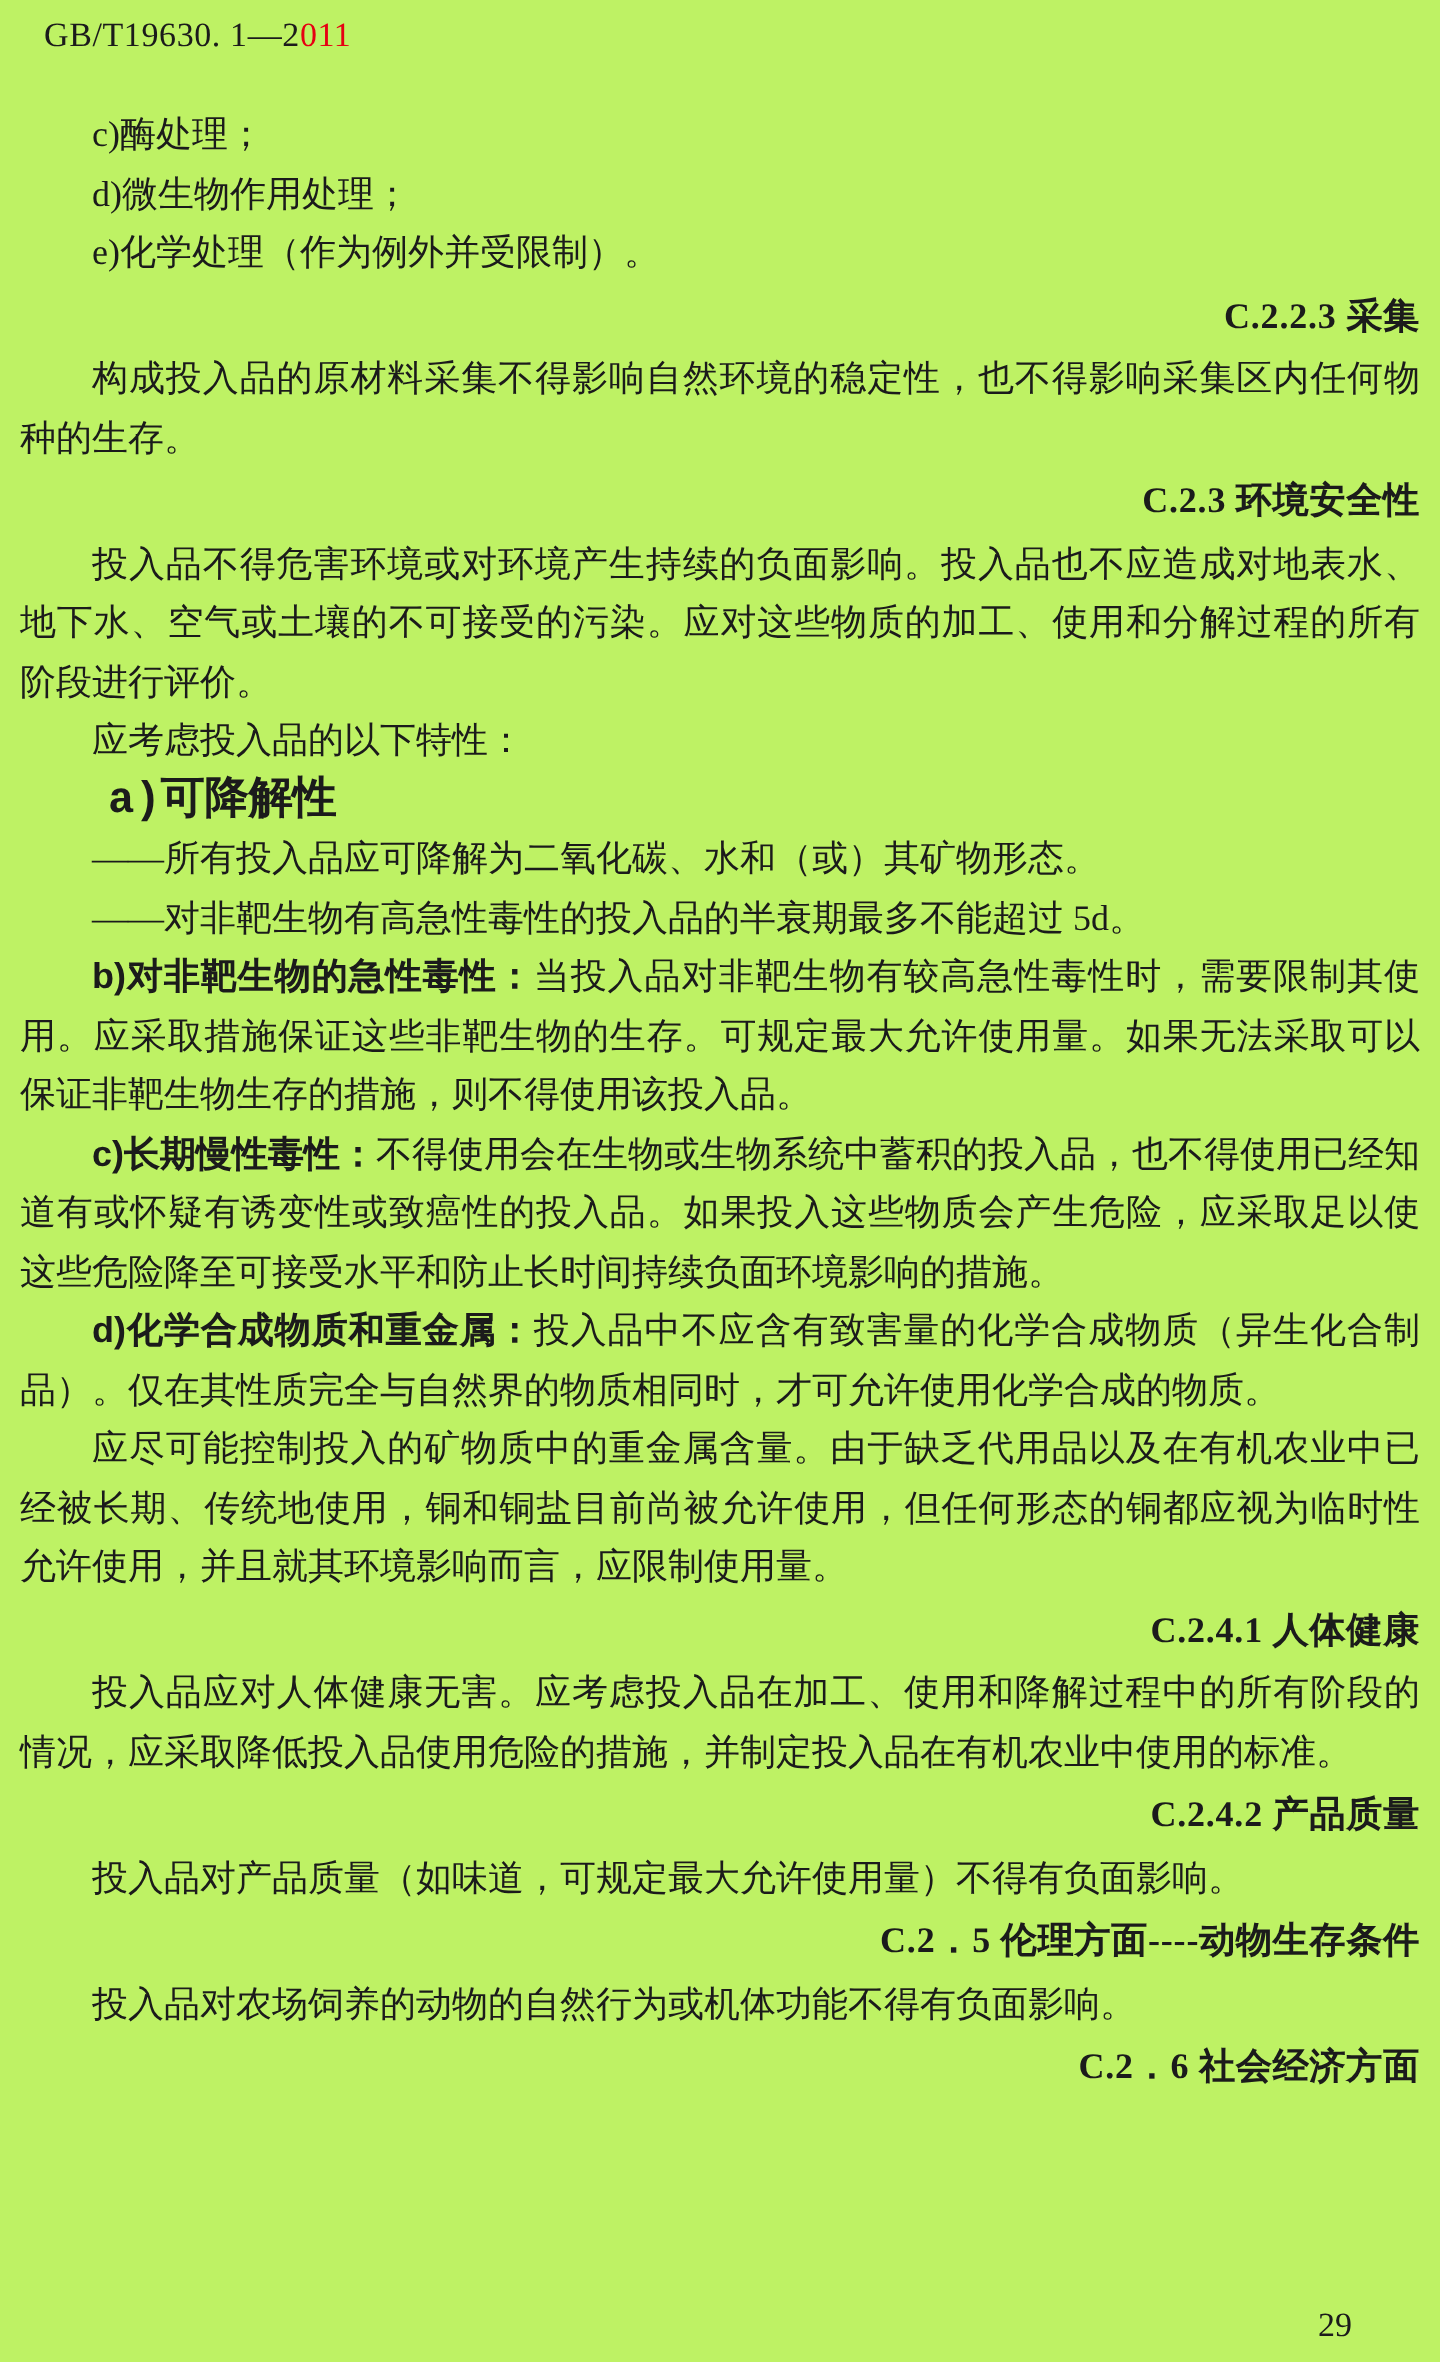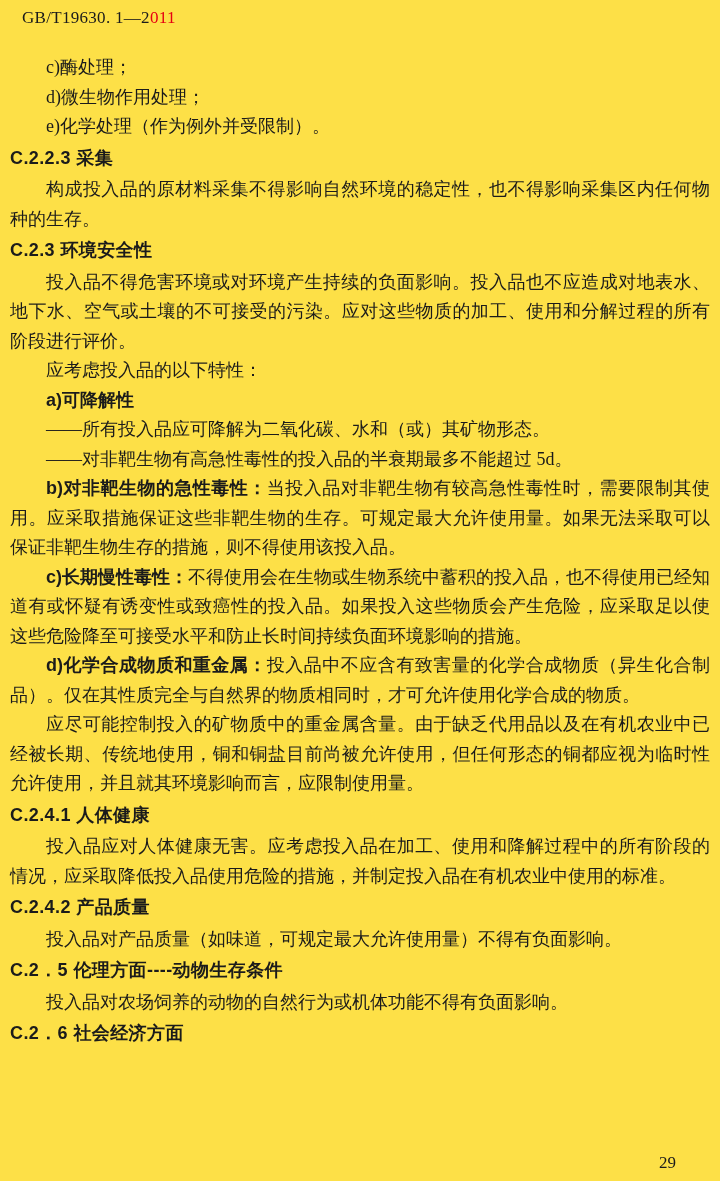--- a/index.html
+++ b/index.html
@@ -6,47 +6,47 @@
   body {
     width: 720px; height: 1181px;
     background: #ffffff;
     font-family: "Liberation Serif", "DejaVu Serif", serif;
     color: #1b1b1b;
     position: relative;
     overflow: hidden;
   }
   .page {
     position: absolute; inset: 0;
-    background: #fde047;
+    background: #bef264;
   }
   .header {
     position: absolute; top: 8px; left: 22px;
     font-size: 17px; letter-spacing: 0.3px;
     white-space: nowrap;
   }
   .header .red { color: #e60012; }
   .content {
     position: absolute; top: 53px; left: 10px; right: 10px;
     font-size: 18px; line-height: 29.5px;
     text-align: justify;
   }
   .content p { margin: 0; }
   .indent { text-indent: 2em; }
   .heading {
-    font-family: Liberation Sans, sans-serif;
+    font-family: Liberation Serif, serif;
     font-weight: bold;
     font-size: 18px;
     letter-spacing: 0.4px;
     margin: 2px 0 2px 0 !important;
-    text-align: left;
+    text-align: right;
   }
   .subheading {
-    font-family: Liberation Sans, sans-serif;
+    font-family: Liberation Mono, monospace;
     font-weight: bold;
-    font-size: 18px;
+    font-size: 22px;
     text-align: left;
   }
   .lead {
     font-family: "Liberation Sans", "DejaVu Sans", sans-serif;
     font-weight: bold;
   }
   .pagenum {
     position: absolute; right: 44px; bottom: 8px;
     font-size: 17px;
     text-align: right;

